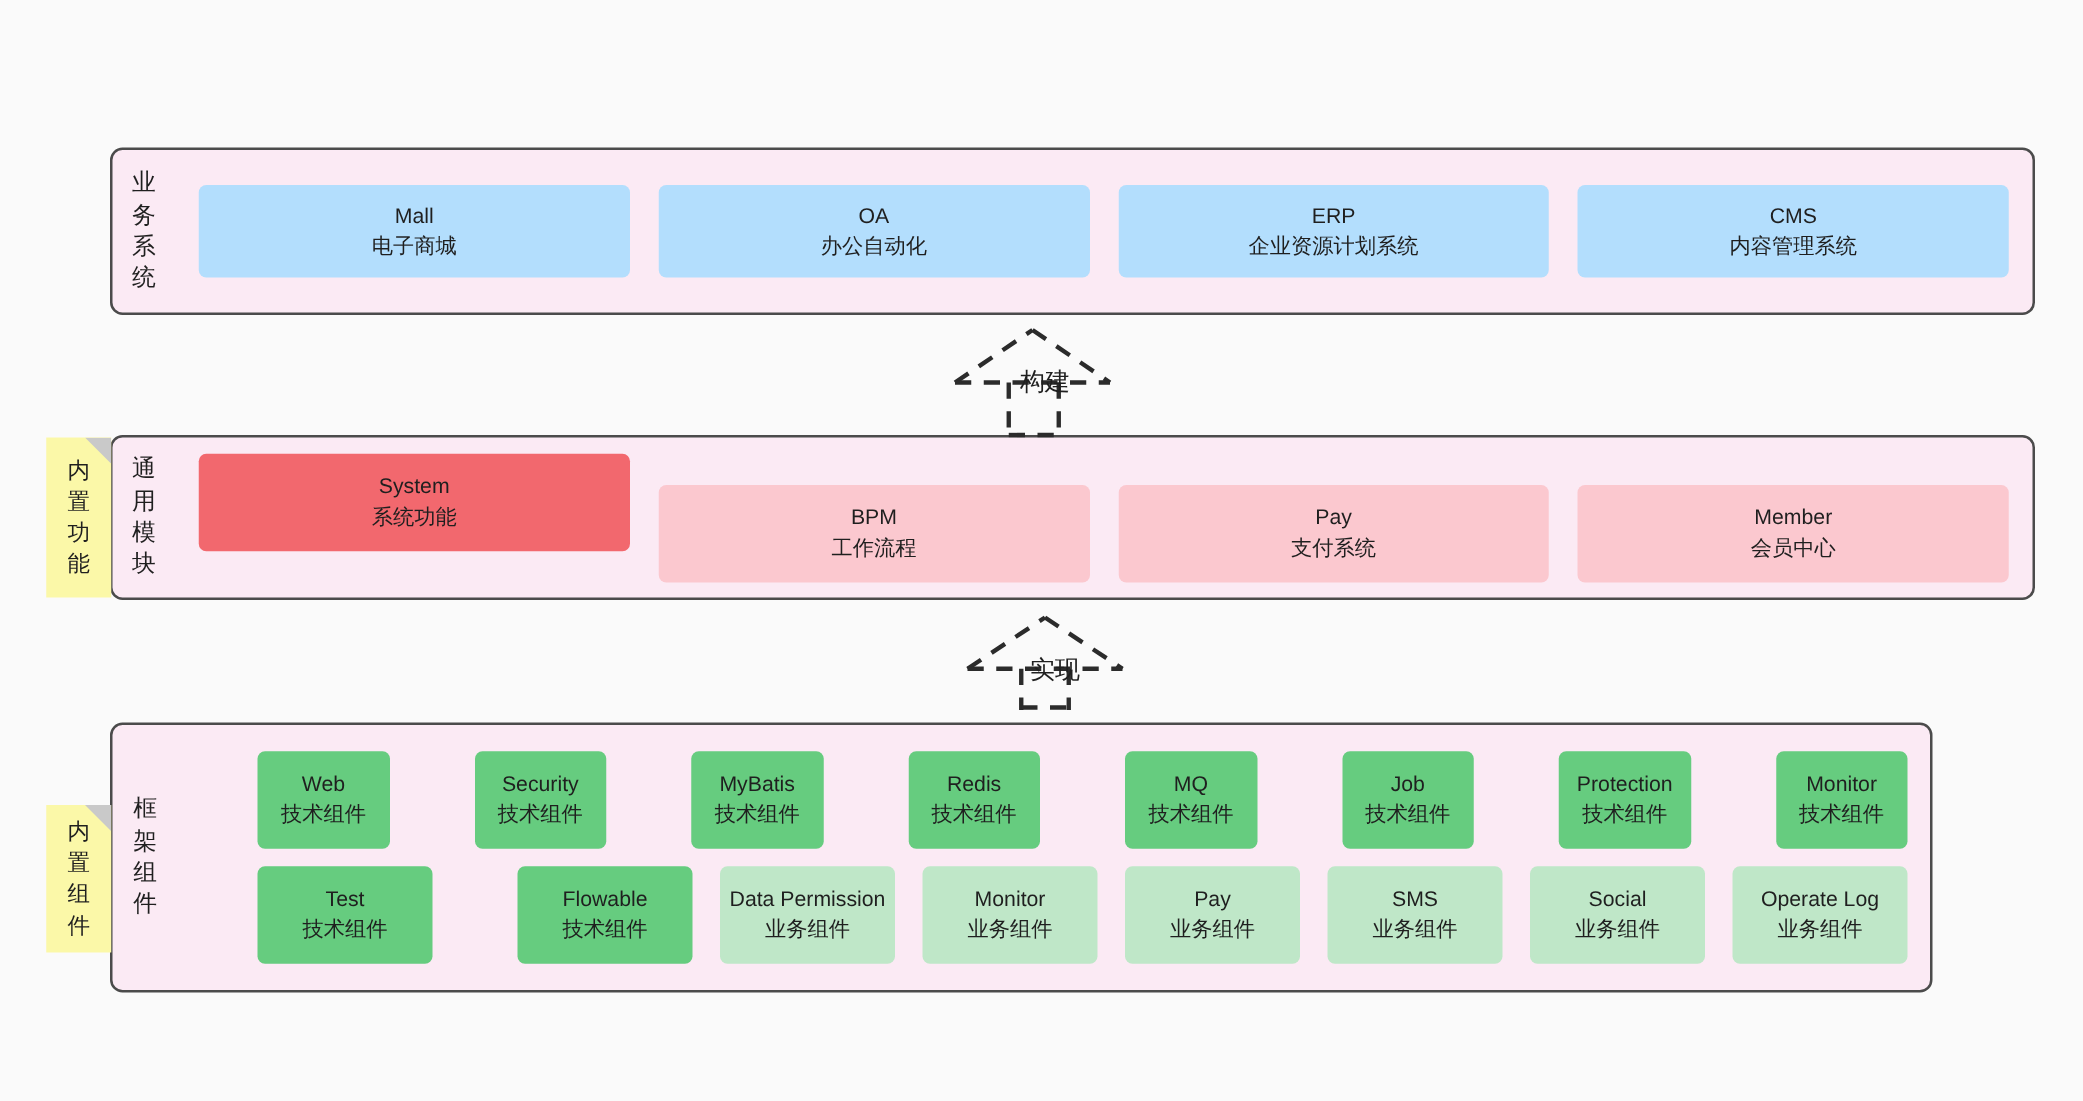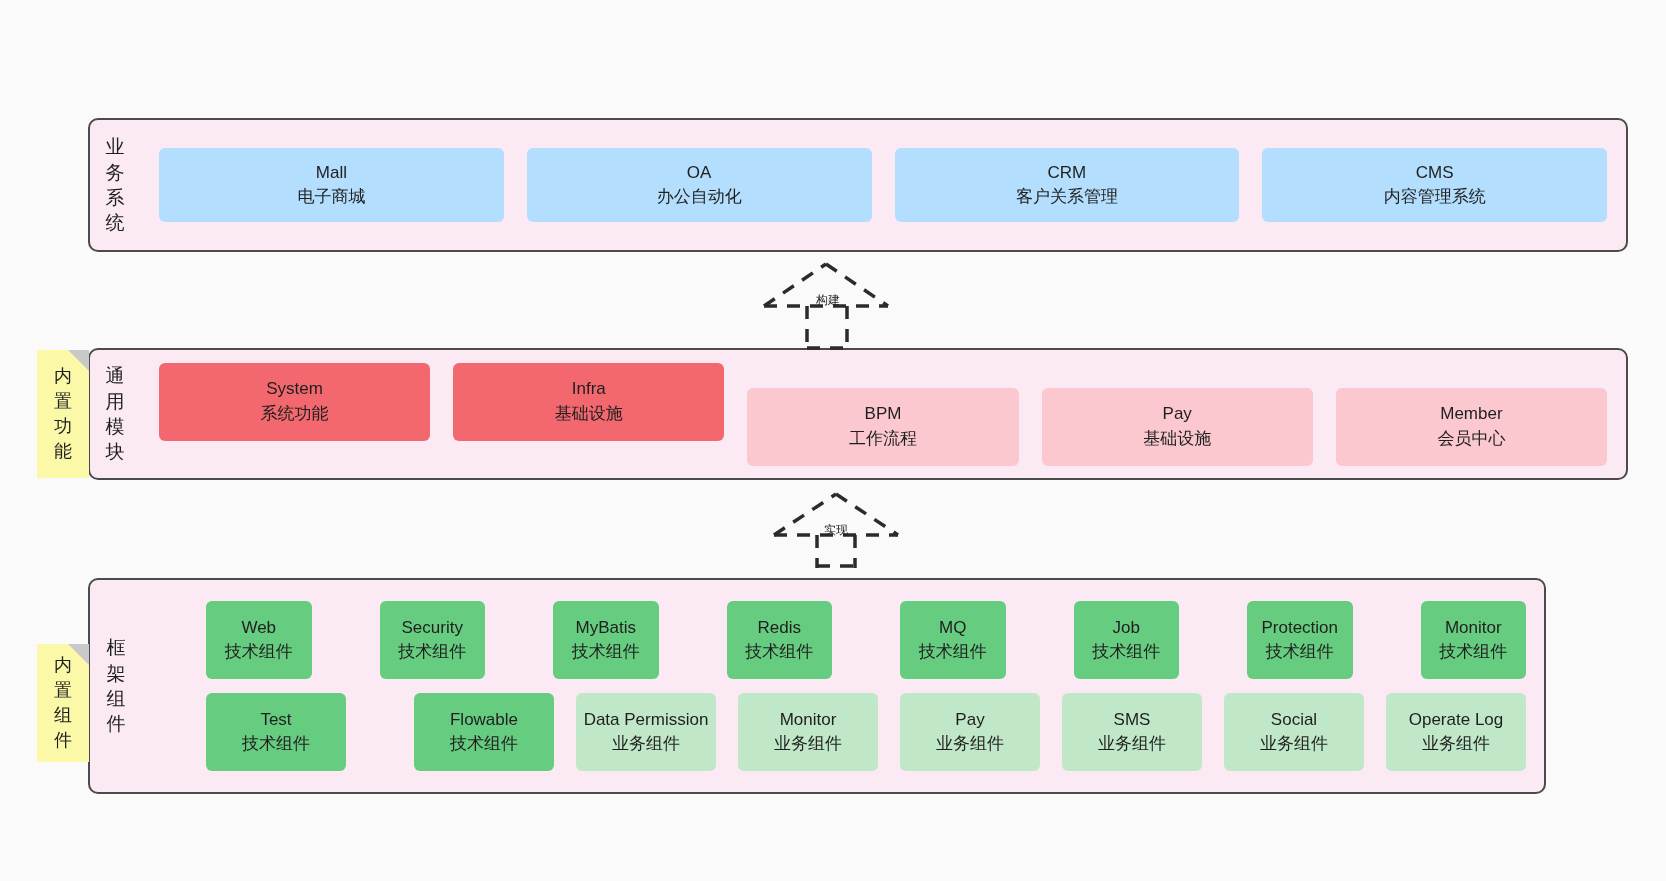--- a/index.html
+++ b/index.html
@@ -121,21 +121,21 @@
     clip-path: polygon(0 0, 100% 100%, 100% 0);
   }
   #note-features   { left: 37px; top: 350px; width: 52px; height: 128px; }
   #note-components { left: 37px; top: 644px; width: 52px; height: 118px; }
 
   
   .connector { position: absolute; z-index: 3; }
   .connector svg { display: block; overflow: visible; }
   .conn-label {
     position: absolute;
-    font-size: 12px;
+    font-size: 20px;
     color: #1f1f1f;
     background: transparent;
     white-space: nowrap;
   }
   #connector-build    { left: 752px; top: 258px; width: 180px; height: 92px; }
   #connector-build   .conn-label { left: 64px; top: 34px; }
   #connector-impl     { left: 766px; top: 490px; width: 180px; height: 78px; text-align: center; }
   #connector-impl    .conn-label { left: 58px; top: 32px; }
 </style>
 </head>
@@ -170,22 +170,22 @@
       <div class="card-row">
         <div class="card fill-blue">
           <span class="c-title">Mall</span>
           <span class="c-sub">电子商城</span>
         </div>
         <div class="card fill-blue">
           <span class="c-title">OA</span>
           <span class="c-sub">办公自动化</span>
         </div>
         <div class="card fill-blue">
-          <span class="c-title">CRM</span>
-          <span class="c-sub">客户关系管理</span>
+          <span class="c-title">ERP</span>
+          <span class="c-sub">企业资源计划系统</span>
         </div>
         <div class="card fill-blue">
           <span class="c-title">CMS</span>
           <span class="c-sub">内容管理系统</span>
         </div>
       </div>
     </div>
   </div>
 
   <div class="connector" id="connector-build">
@@ -206,31 +206,27 @@
       <span>用</span>
       <span>模</span>
       <span>块</span>
     </div>
     <div class="cards">
       <div class="card-row">
         <div class="card fill-red">
           <span class="c-title">System</span>
           <span class="c-sub">系统功能</span>
         </div>
-        <div class="card fill-red">
-          <span class="c-title">Infra</span>
-          <span class="c-sub">基础设施</span>
-        </div>
         <div class="card fill-pink">
           <span class="c-title">BPM</span>
           <span class="c-sub">工作流程</span>
         </div>
         <div class="card fill-pink">
           <span class="c-title">Pay</span>
-          <span class="c-sub">基础设施</span>
+          <span class="c-sub">支付系统</span>
         </div>
         <div class="card fill-pink">
           <span class="c-title">Member</span>
           <span class="c-sub">会员中心</span>
         </div>
       </div>
     </div>
   </div>
 
   <div class="connector" id="connector-impl">

